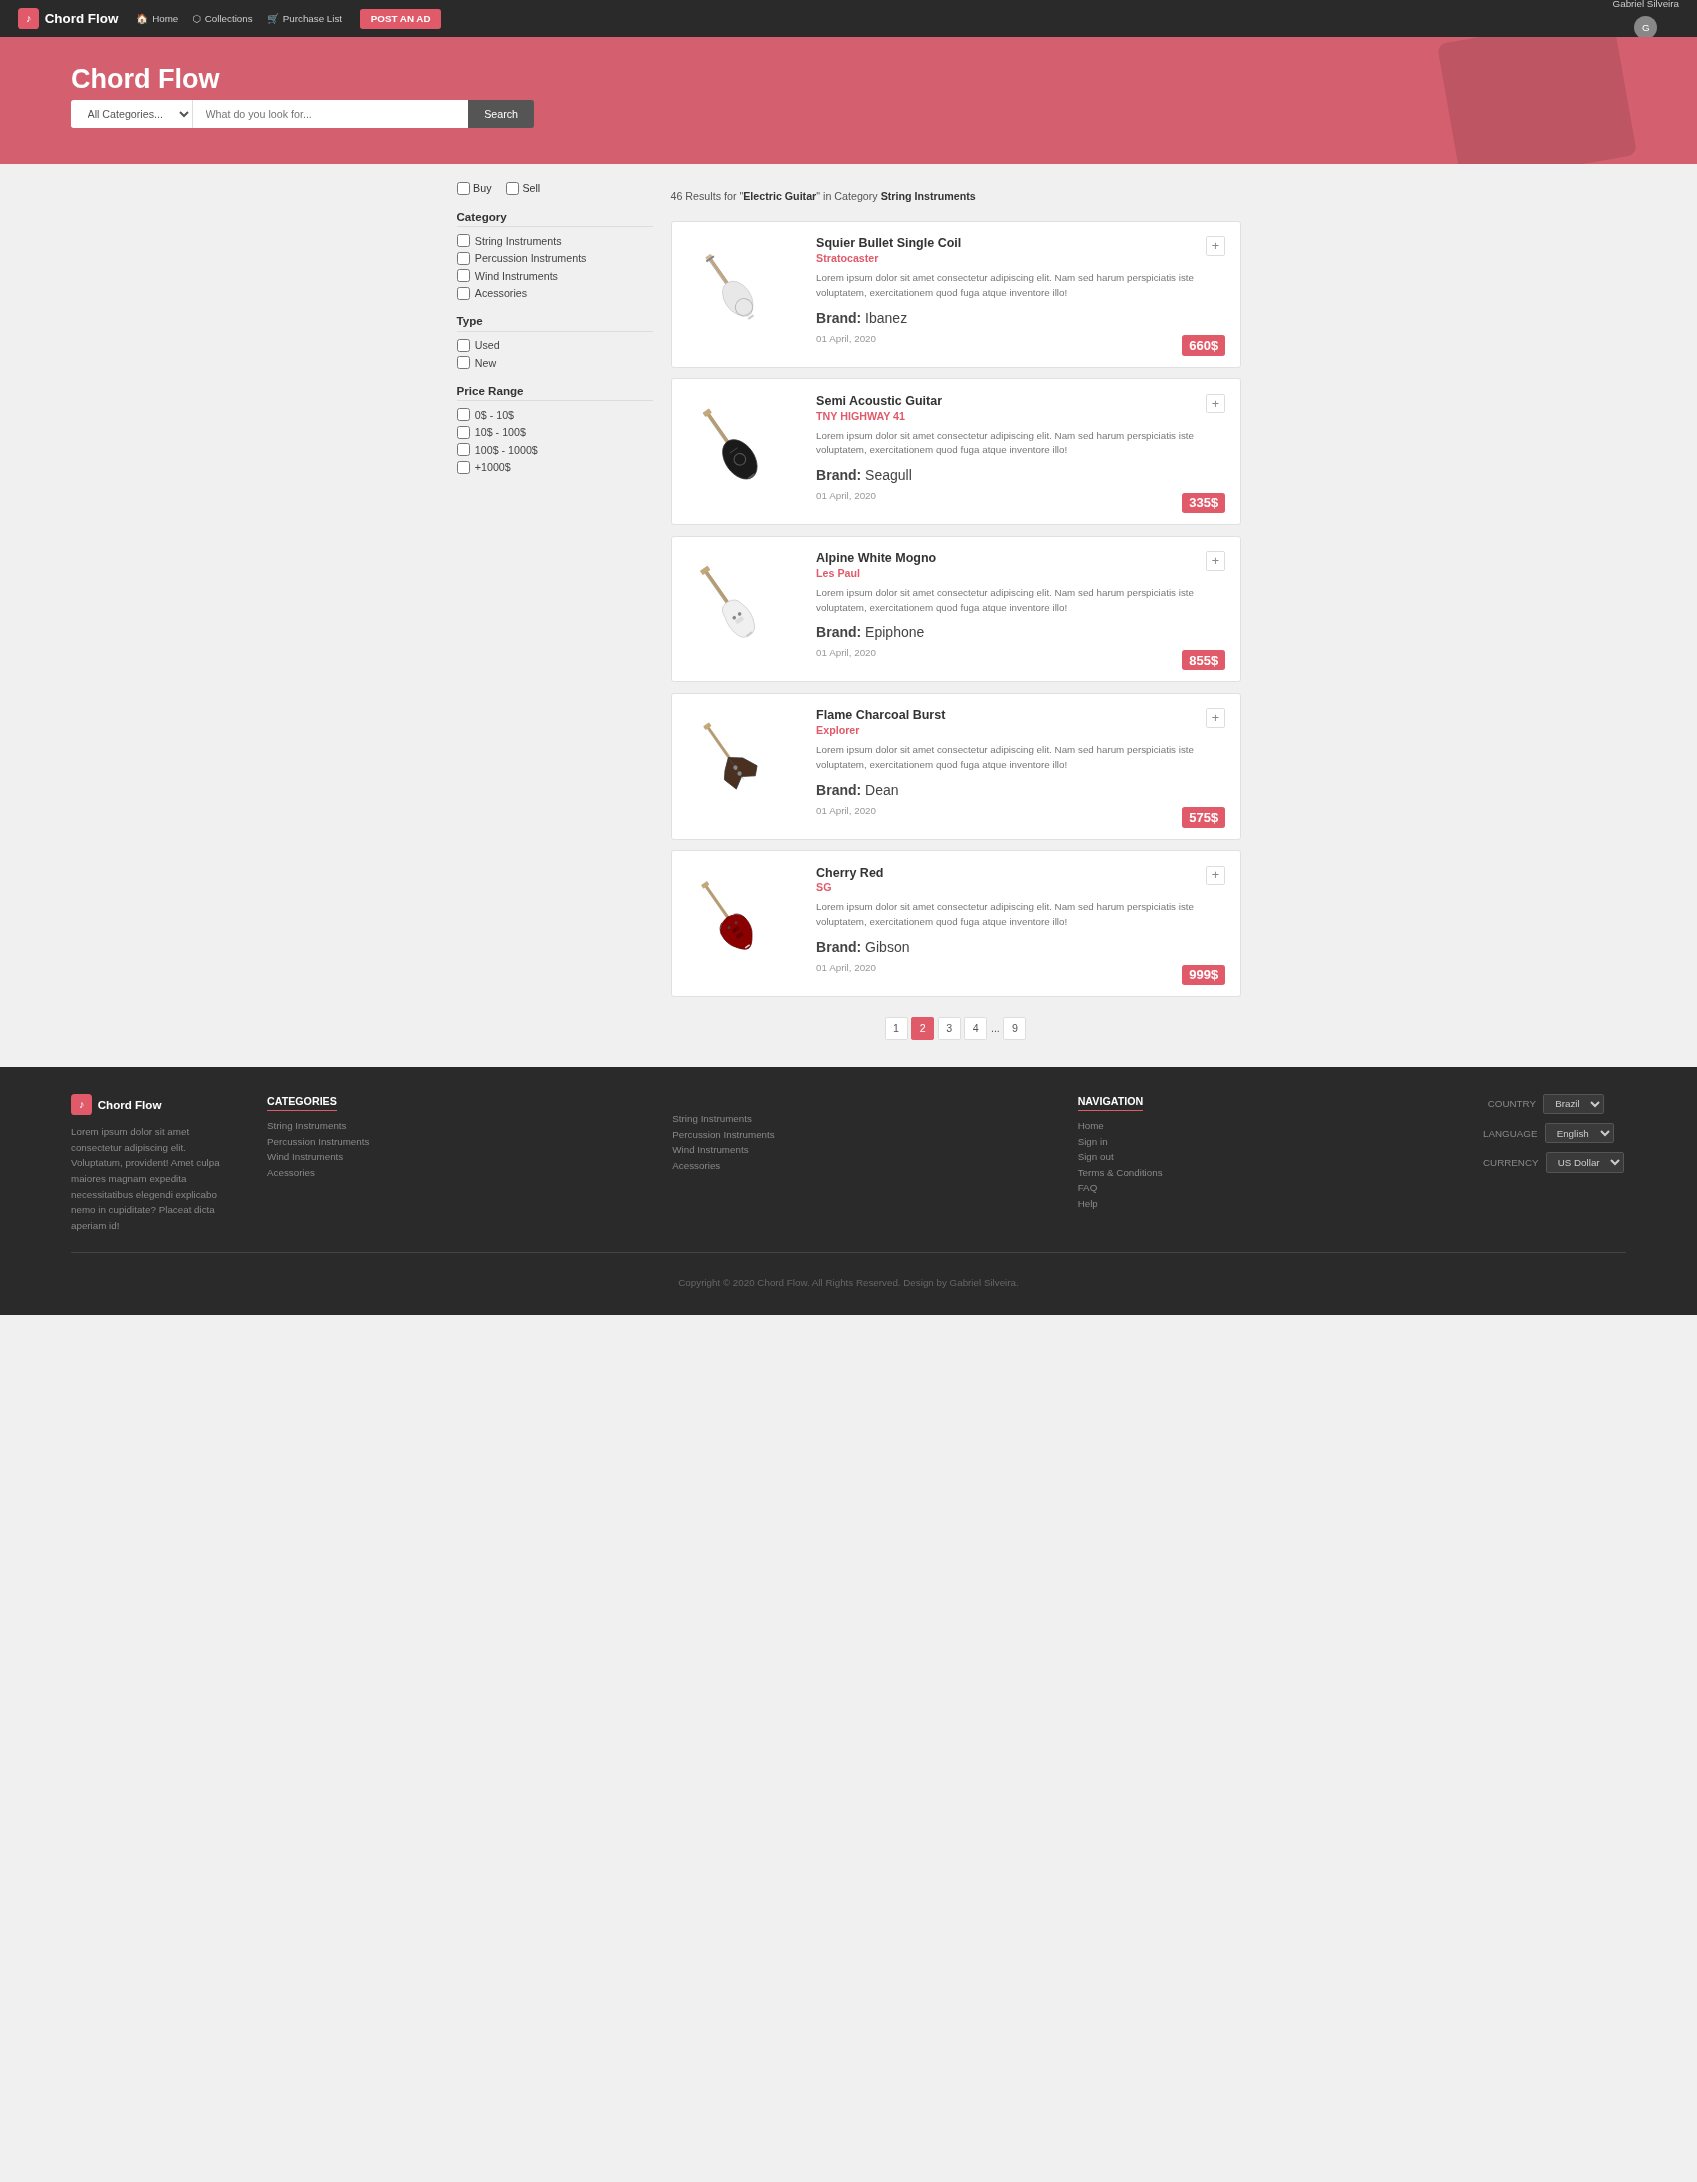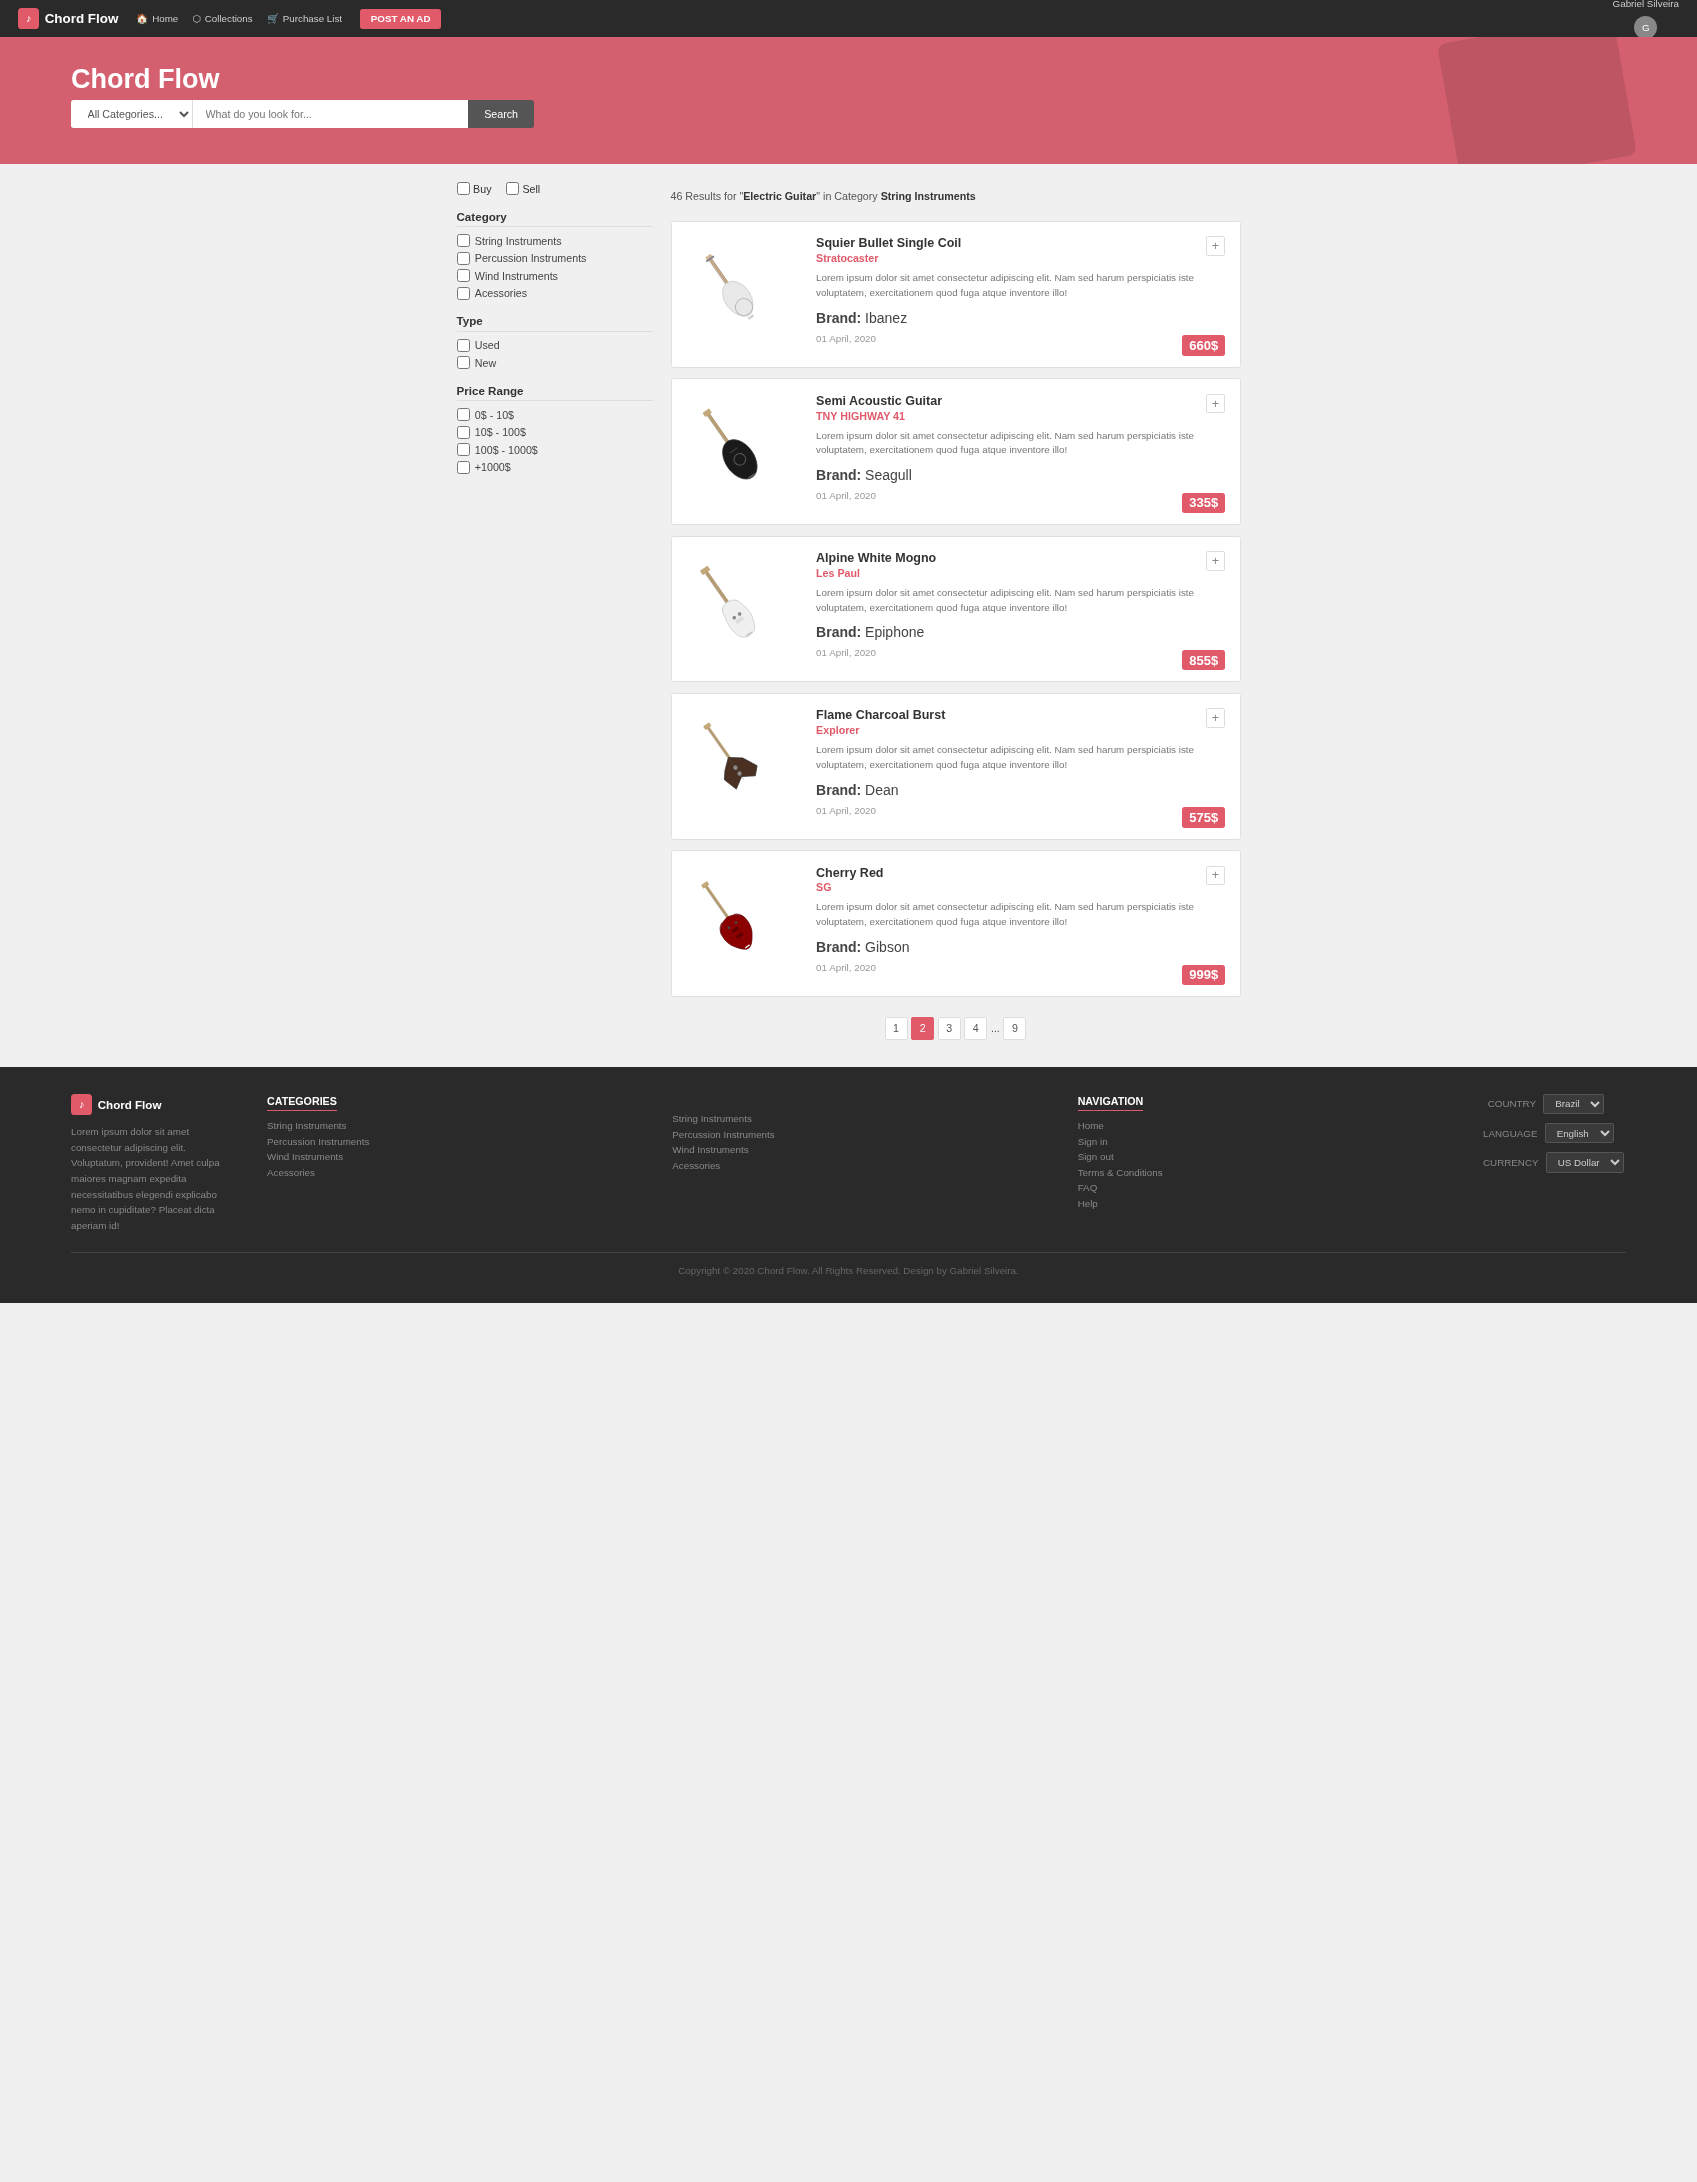--- a/index.html
+++ b/index.html
@@ -159,21 +159,20 @@
       flex-shrink: 0;
     }
     .filter-bar {
       display: flex;
       gap: 14.3px;
       margin-bottom: 14.3px;
       font-size: 10.7px;
     }
     .filter-bar label {
       display: flex;
-      align-items: center;
       gap: 3.6px;
       cursor: pointer;
     }
     .sidebar-section {
       margin-bottom: 14.3px;
     }
     .sidebar-section-title {
       font-size: 11.6px;
       font-weight: bold;
       color: #333;
@@ -393,21 +392,21 @@
       background: #3a3a3a;
       border: 0.9px solid #555;
       color: #ccc;
       padding: 2.7px 7.1px;
       border-radius: 1.8px;
       font-size: 9.8px;
       cursor: pointer;
     }
     .footer-bottom {
       border-top: 0.9px solid #444;
-      padding-top: 12px;
+      padding-top: 24px;
       text-align: center;
       font-size: 9.8px;
       color: #666;
     }
   </style>
 </head>
 <body>
 
 <nav class="navbar">
   <div class="navbar-brand">

